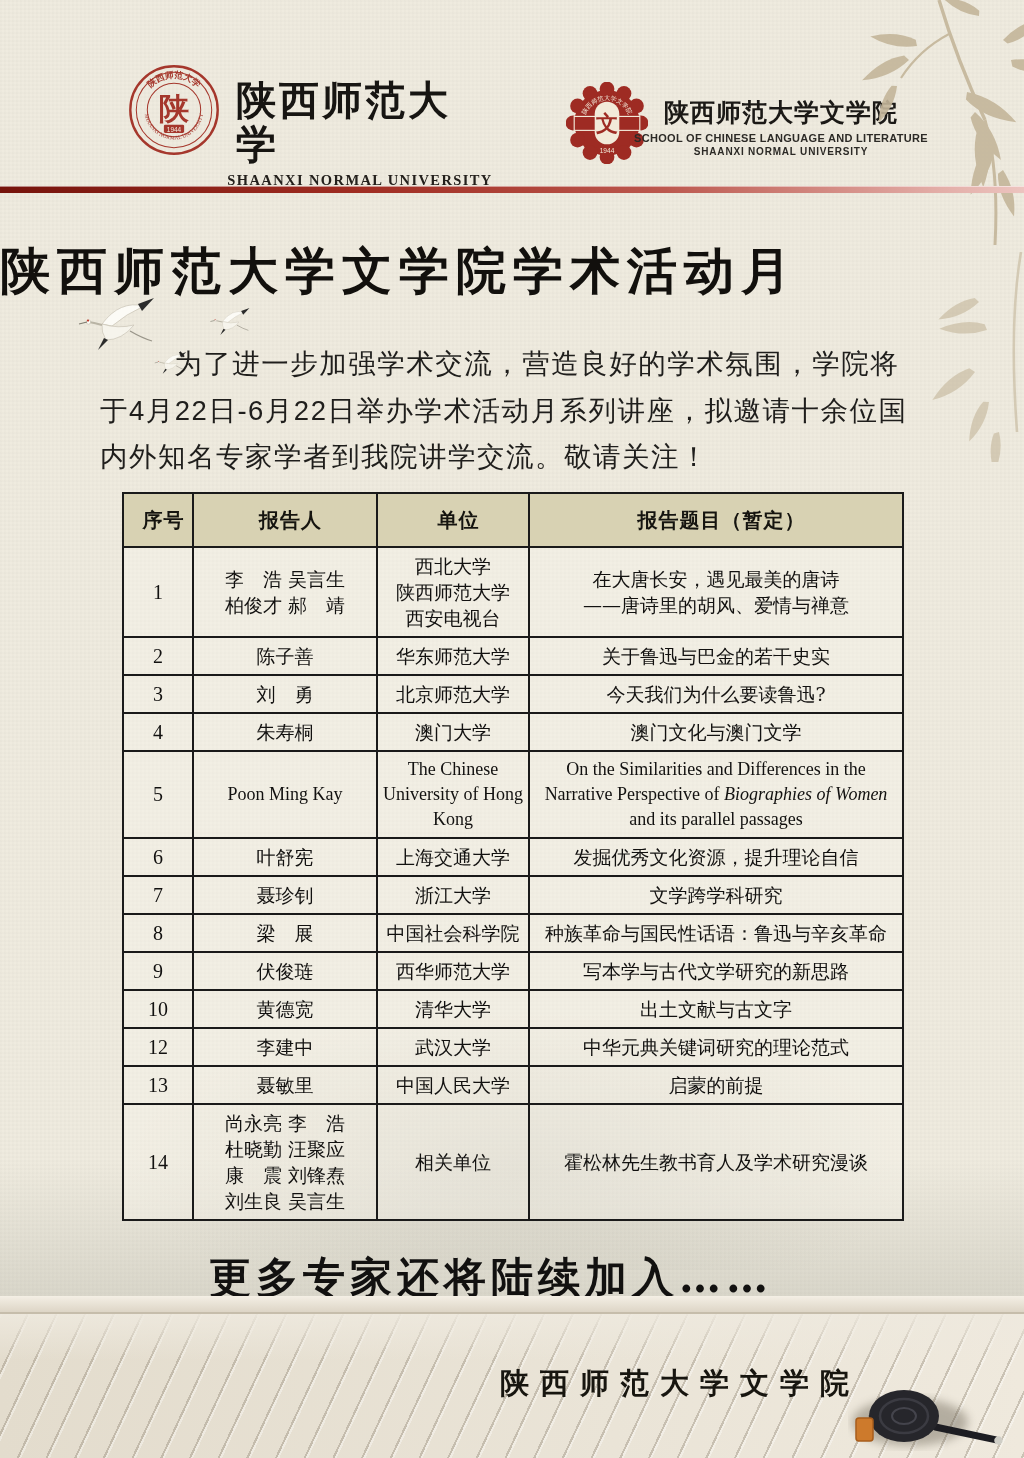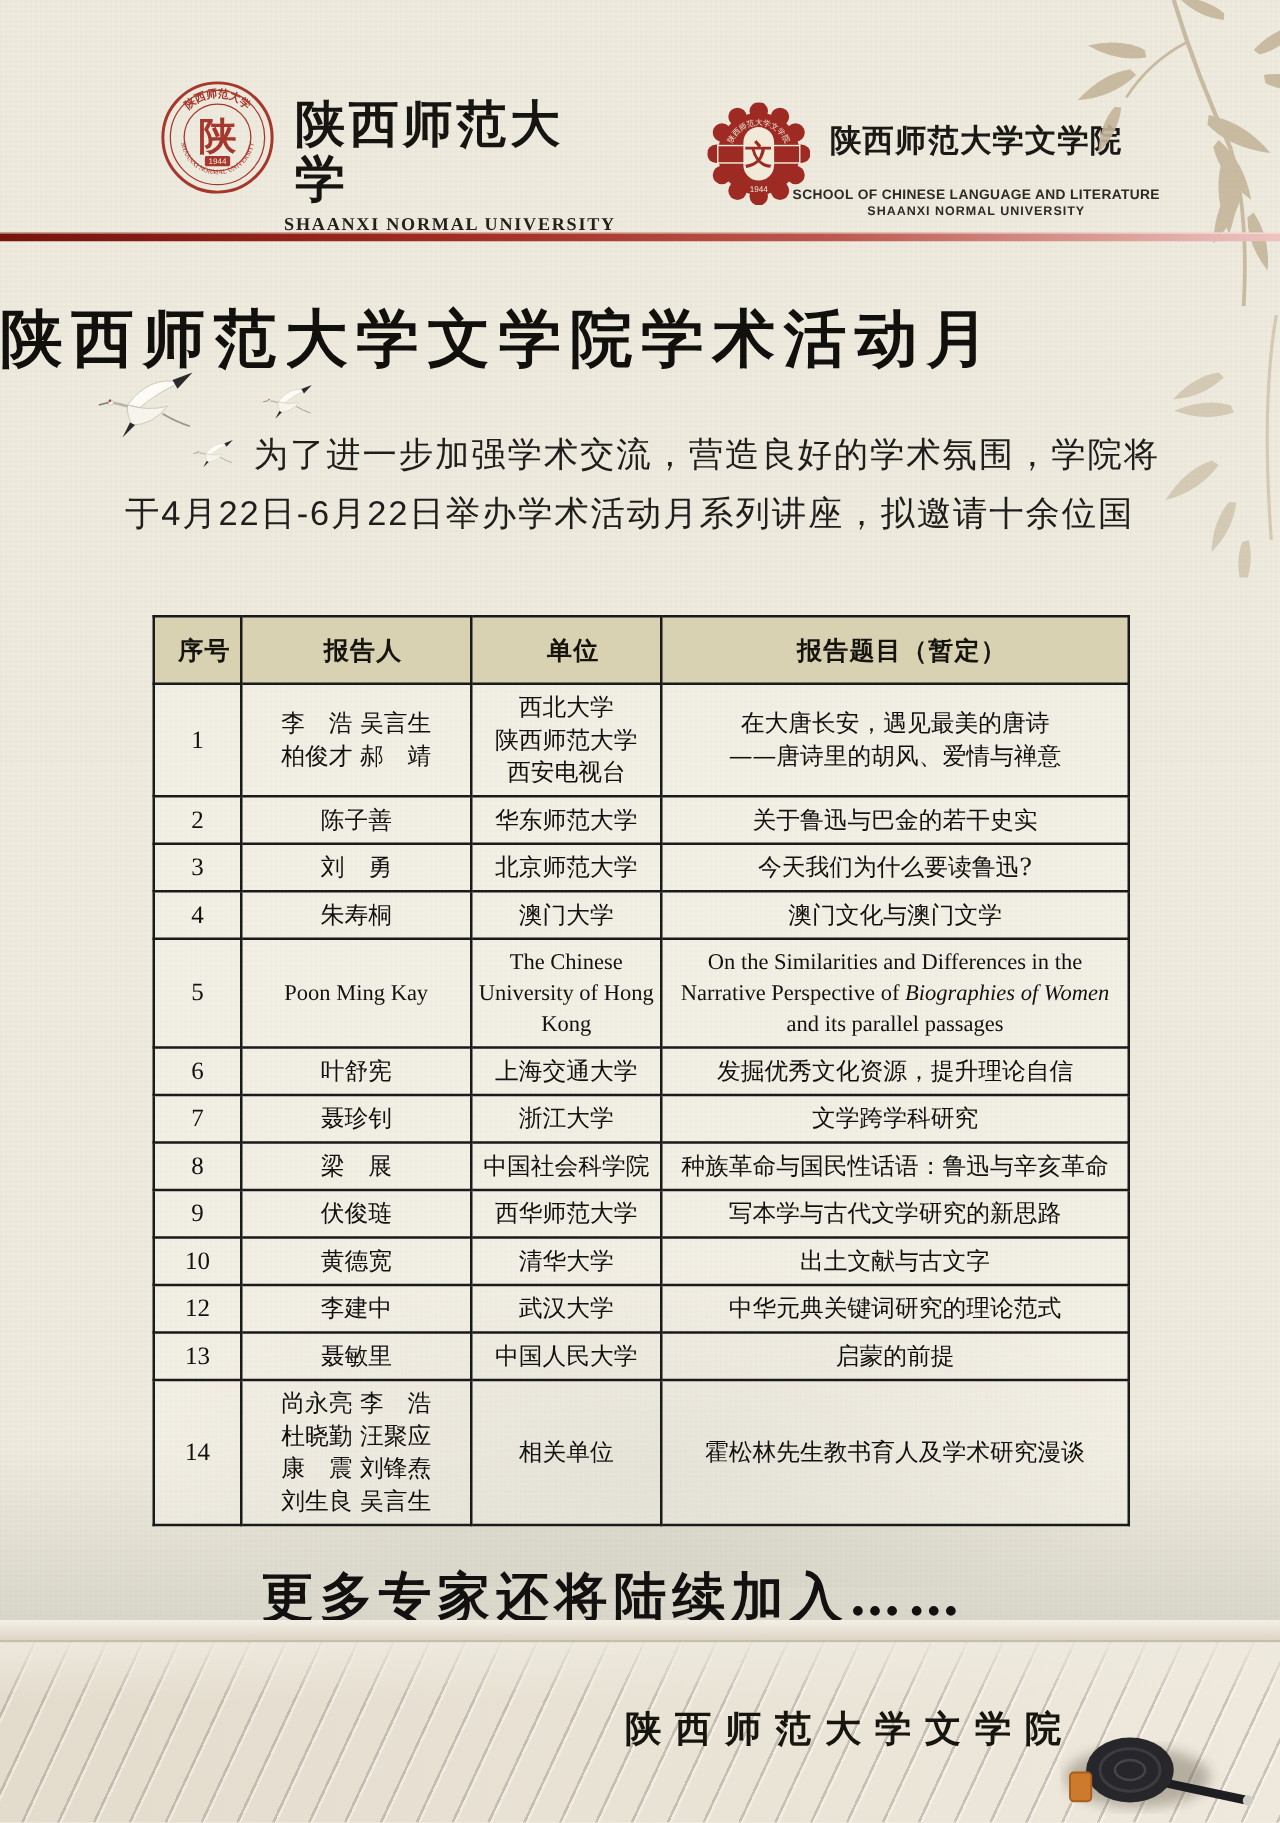--- a/index.html
+++ b/index.html
@@ -18,34 +18,34 @@
   .logo-left{left:128px;top:64px;display:flex;align-items:flex-start;gap:16px;}
   .logo-left .seal{width:92px;height:92px;}
   .lu-text{display:flex;flex-direction:column;align-items:center;margin-top:14px;width:248px;}
   .lu-zh{font-family:"DejaVu Serif","Liberation Serif",serif;font-weight:900;font-size:40px;line-height:44px;letter-spacing:3px;color:#171512;}
   .lu-en{font-family:"Liberation Serif",serif;font-weight:700;font-size:14.5px;letter-spacing:1.4px;color:#24201c;margin-top:6px;white-space:nowrap;}
 
   .logo-right{left:566px;top:82px;display:flex;align-items:flex-start;gap:14px;}
   .logo-right .seal{width:82px;height:82px;}
   .lc-text{display:flex;flex-direction:column;align-items:center;margin-top:16px;width:238px;}
   .lc-zh{font-family:"DejaVu Serif","Liberation Serif",serif;font-weight:700;font-size:25px;line-height:30px;letter-spacing:1px;color:#1b1916;white-space:nowrap;}
-  .lc-en1{font-weight:600;font-size:11px;letter-spacing:.3px;color:#2c2a26;margin-top:22px;white-space:nowrap;}
+  .lc-en1{font-weight:600;font-size:11px;letter-spacing:.3px;color:#2c2a26;margin-top:4px;white-space:nowrap;}
   .lc-en2{font-weight:600;font-size:10px;letter-spacing:.8px;color:#2c2a26;margin-top:2px;white-space:nowrap;}
 
   .divider{left:0;right:0;top:186px;height:6px;
     background:linear-gradient(90deg,#76140c,#a02d22 35%,#bc584e 65%,#e3aea8 92%,#ecc4bf);
     border-top:1px solid rgba(255,255,255,.5);}
 
   
   .page-title{left:0;width:1024px;top:238px;
     font-family:"DejaVu Serif","Liberation Serif",serif;font-weight:900;
     font-size:50px;letter-spacing:7px;color:#12100d;}
   .intro{left:100px;top:341px;width:828px;
     font-size:27.5px;line-height:46.5px;font-weight:500;letter-spacing:1.5px;color:#1f1e1c;}
-  .intro .line:first-child{text-indent:2.7em;text-align:right;}
+  .intro .line:first-child{text-indent:2.7em;}
 
   
   table.schedule{position:absolute;left:122px;top:492px;width:780px;border-collapse:collapse;table-layout:fixed;
     background:rgba(249,246,238,.35);}
   .schedule th{height:50px;background:#d8d2b3;border:2px solid #1a1a1a;
     font-family:"Liberation Sans",sans-serif;font-weight:700;font-size:20px;letter-spacing:1px;color:#15140f;padding-left:12px;}
   .schedule td{border:2px solid #1a1a1a;text-align:center;vertical-align:middle;padding:5px 4px;
     font-family:"DejaVu Serif","Liberation Serif",serif;font-size:19px;color:#121110;}
   .cell-line{line-height:26px;white-space:nowrap;}
   .cell-line.latin{font-size:18px;line-height:25px;font-family:"Liberation Serif",serif;white-space:normal;}
@@ -196,20 +196,21 @@
     </g>
   </defs>
   <use href="#crane" transform="translate(18,8)"></use>
   <use href="#crane" transform="translate(148,18) scale(0.52)"></use>
   <use href="#crane" transform="translate(92,62) scale(0.42)"></use>
 </svg>
 
 <div class="abs intro">
   <div class="line">为了进一步加强学术交流，营造良好的学术氛围，学院将</div>
   <div class="line">于4月22日-6月22日举办学术活动月系列讲座，拟邀请十余位国</div>
+  <div class="line">内外知名专家学者到我院讲学交流。敬请关注！</div>
 </div>
 
 <table class="schedule">
   <colgroup>
     <col style="width:70px">
       <col style="width:184px">
       <col style="width:152px">
       <col style="width:374px">
   </colgroup>
   <thead>

